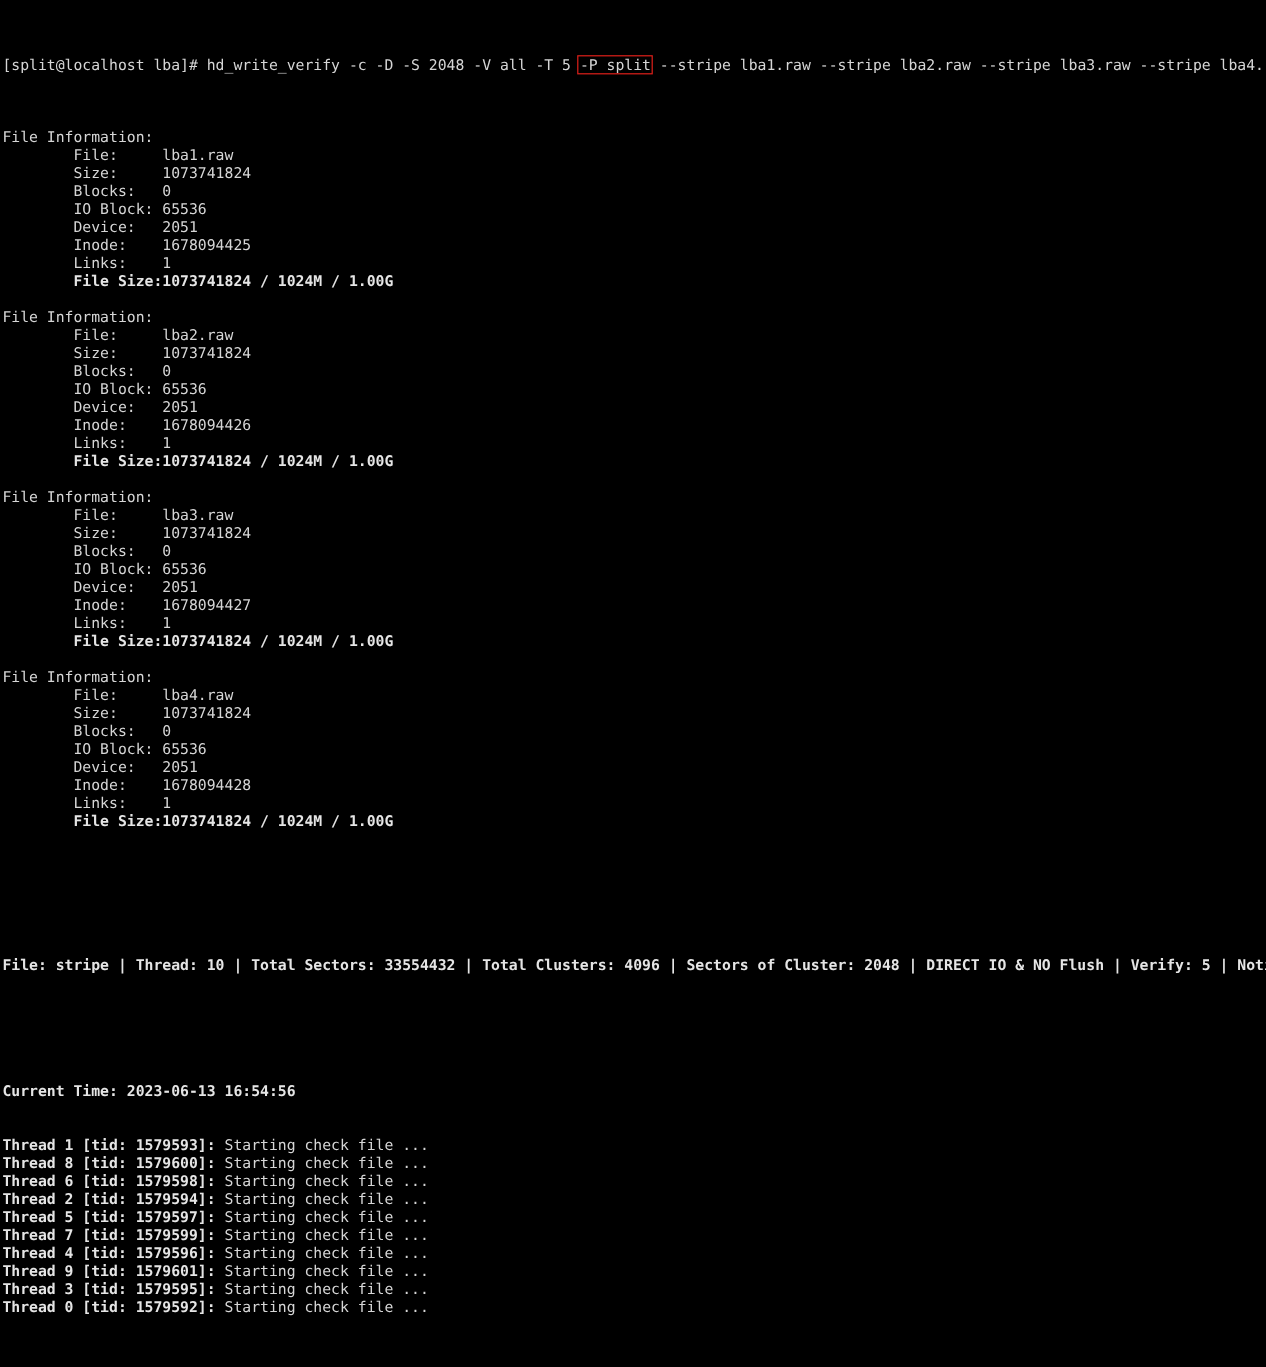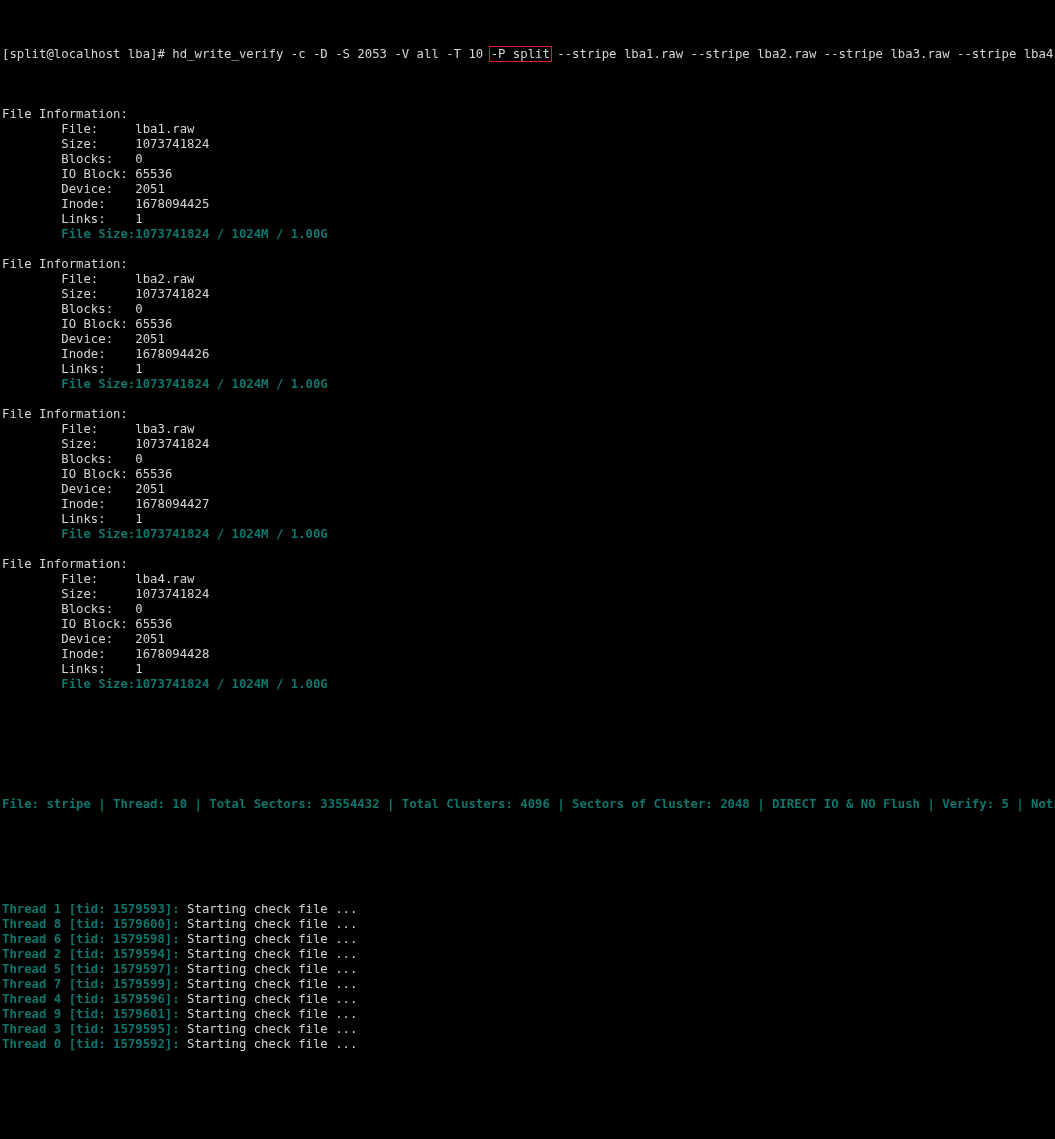--- a/index.html
+++ b/index.html
@@ -21,40 +21,41 @@
     padding: 2px 0 0 2px;
     white-space: pre;
   }
   .line {
     white-space: pre;
     height: 15px;
     line-height: 15px;
   }
   .blank { height: 15px; }
   .white  { color: #d6d6d6; }
-  .green  { color: #0f766e; font-weight: bold; }
+  .green  { color: #e5e5e5; font-weight: bold; }
   .boxed {
     border: 1.5px solid #e0201a;
     padding: 0 1px;
     margin: 0 -2px;
   }
 </style>
 </head>
 <body>
 
 <div id="term">
 
-  <div class="line"><span class="white">[split@localhost lba]# </span><span class="white">hd_write_verify -c -D -S 2053 -V all -T 10 </span><span class="white boxed">-P split</span><span class="white"> --stripe lba1.raw --stripe lba2.raw --stripe lba3.raw --stripe lba4.raw</span></div>
+  <div class="line"><span class="white">[split@localhost lba]# </span><span class="white">hd_write_verify -c -D -S 2048 -V all -T 5 </span><span class="white boxed">-P split</span><span class="white"> --stripe lba1.raw --stripe lba2.raw --stripe lba3.raw --stripe lba4.raw</span></div>
 
   <div id="file-blocks"><div><div class="line white">File Information:</div><div class="line white"><span>        File:     </span><span>lba1.raw</span></div><div class="line white"><span>        Size:     </span><span>1073741824</span></div><div class="line white"><span>        Blocks:   </span><span>0</span></div><div class="line white"><span>        IO Block: </span><span>65536</span></div><div class="line white"><span>        Device:   </span><span>2051</span></div><div class="line white"><span>        Inode:    </span><span>1678094425</span></div><div class="line white"><span>        Links:    </span><span>1</span></div><div class="line green"><span>        File Size:</span><span>1073741824 / 1024M / 1.00G</span></div><div class="blank"></div></div><div><div class="line white">File Information:</div><div class="line white"><span>        File:     </span><span>lba2.raw</span></div><div class="line white"><span>        Size:     </span><span>1073741824</span></div><div class="line white"><span>        Blocks:   </span><span>0</span></div><div class="line white"><span>        IO Block: </span><span>65536</span></div><div class="line white"><span>        Device:   </span><span>2051</span></div><div class="line white"><span>        Inode:    </span><span>1678094426</span></div><div class="line white"><span>        Links:    </span><span>1</span></div><div class="line green"><span>        File Size:</span><span>1073741824 / 1024M / 1.00G</span></div><div class="blank"></div></div><div><div class="line white">File Information:</div><div class="line white"><span>        File:     </span><span>lba3.raw</span></div><div class="line white"><span>        Size:     </span><span>1073741824</span></div><div class="line white"><span>        Blocks:   </span><span>0</span></div><div class="line white"><span>        IO Block: </span><span>65536</span></div><div class="line white"><span>        Device:   </span><span>2051</span></div><div class="line white"><span>        Inode:    </span><span>1678094427</span></div><div class="line white"><span>        Links:    </span><span>1</span></div><div class="line green"><span>        File Size:</span><span>1073741824 / 1024M / 1.00G</span></div><div class="blank"></div></div><div><div class="line white">File Information:</div><div class="line white"><span>        File:     </span><span>lba4.raw</span></div><div class="line white"><span>        Size:     </span><span>1073741824</span></div><div class="line white"><span>        Blocks:   </span><span>0</span></div><div class="line white"><span>        IO Block: </span><span>65536</span></div><div class="line white"><span>        Device:   </span><span>2051</span></div><div class="line white"><span>        Inode:    </span><span>1678094428</span></div><div class="line white"><span>        Links:    </span><span>1</span></div><div class="line green"><span>        File Size:</span><span>1073741824 / 1024M / 1.00G</span></div><div class="blank"></div></div></div>
 
   <div class="blank"></div>
   <div class="line green">File: stripe | Thread: 10 | Total Sectors: 33554432 | Total Clusters: 4096 | Sectors of Cluster: 2048 | DIRECT IO &amp; NO Flush | Verify: 5 | Notify: 0</div>
   <div class="blank"></div>
 
+  <div class="line green">Current Time: 2023-06-13 16:54:56</div>
   <div id="run1-threads"><div class="line"><span class="green">Thread 1 [tid: 1579593]:</span><span class="white"> Starting check file ...</span></div><div class="line"><span class="green">Thread 8 [tid: 1579600]:</span><span class="white"> Starting check file ...</span></div><div class="line"><span class="green">Thread 6 [tid: 1579598]:</span><span class="white"> Starting check file ...</span></div><div class="line"><span class="green">Thread 2 [tid: 1579594]:</span><span class="white"> Starting check file ...</span></div><div class="line"><span class="green">Thread 5 [tid: 1579597]:</span><span class="white"> Starting check file ...</span></div><div class="line"><span class="green">Thread 7 [tid: 1579599]:</span><span class="white"> Starting check file ...</span></div><div class="line"><span class="green">Thread 4 [tid: 1579596]:</span><span class="white"> Starting check file ...</span></div><div class="line"><span class="green">Thread 9 [tid: 1579601]:</span><span class="white"> Starting check file ...</span></div><div class="line"><span class="green">Thread 3 [tid: 1579595]:</span><span class="white"> Starting check file ...</span></div><div class="line"><span class="green">Thread 0 [tid: 1579592]:</span><span class="white"> Starting check file ...</span></div></div>
 
   
   
   
 
   
   
   
 

